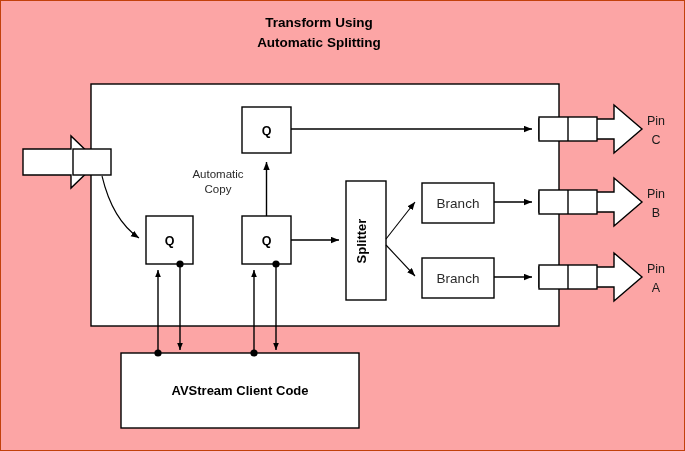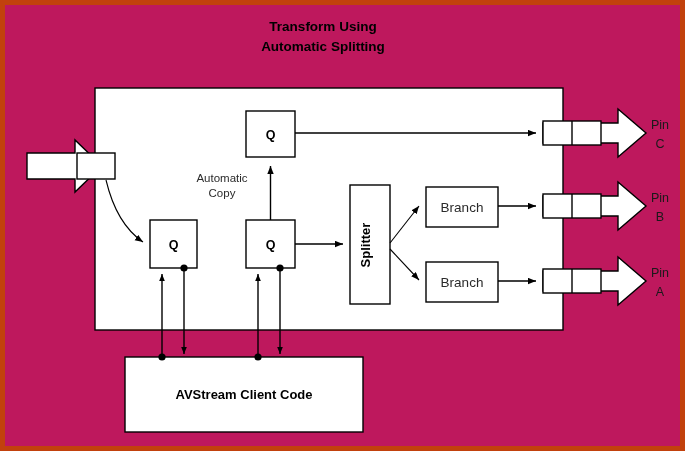--- a/index.html
+++ b/index.html
@@ -4,22 +4,22 @@
 <style>
   html, body {
     margin: 0;
     padding: 0;
     background: #ffffff;
   }
   #canvas {
     position: relative;
     width: 685px;
     height: 451px;
-    background: #be185d;
-    border: 5px solid #c2410c;
+    background: #fca5a5;
+    border: 1px solid #c2410c;
     box-sizing: border-box;
     font-family: "Liberation Sans", sans-serif;
     overflow: hidden;
   }
   #diagram-svg {
     position: absolute;
     left: 0;
     top: 0;
     width: 685px;
     height: 451px;

